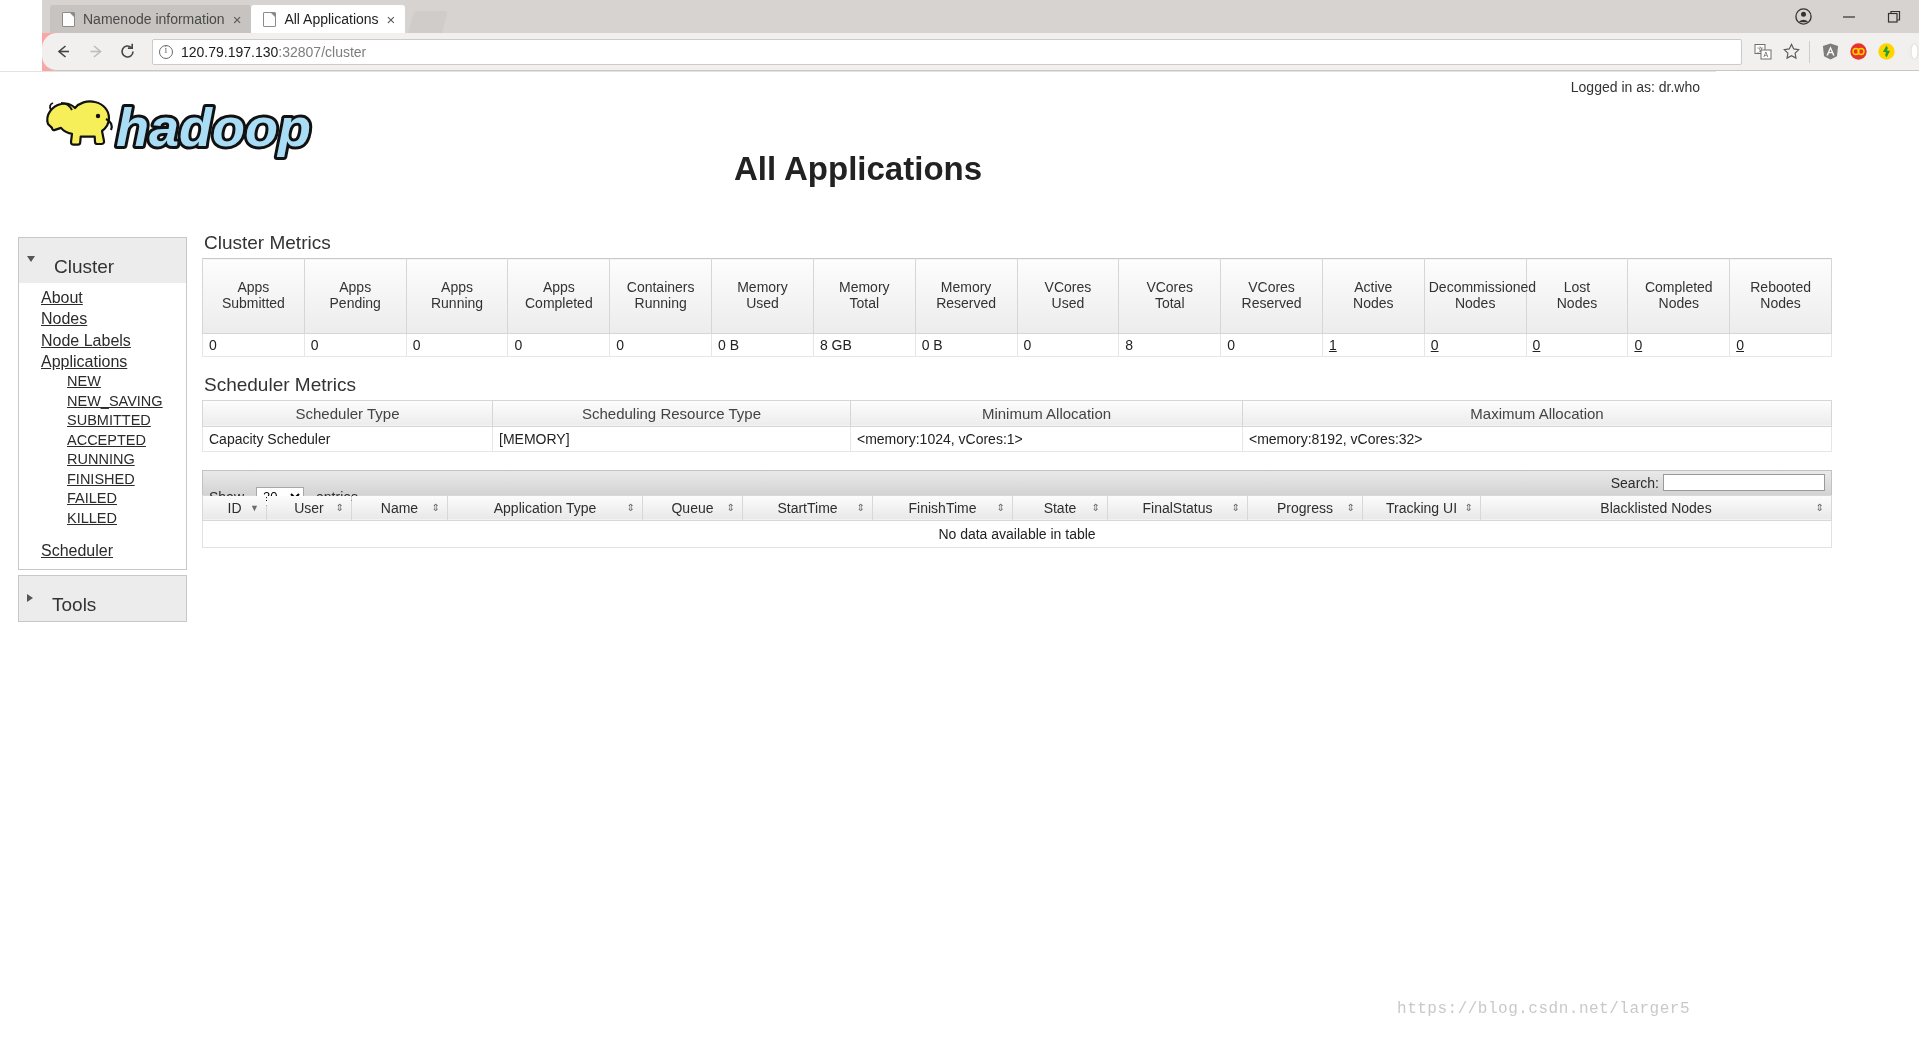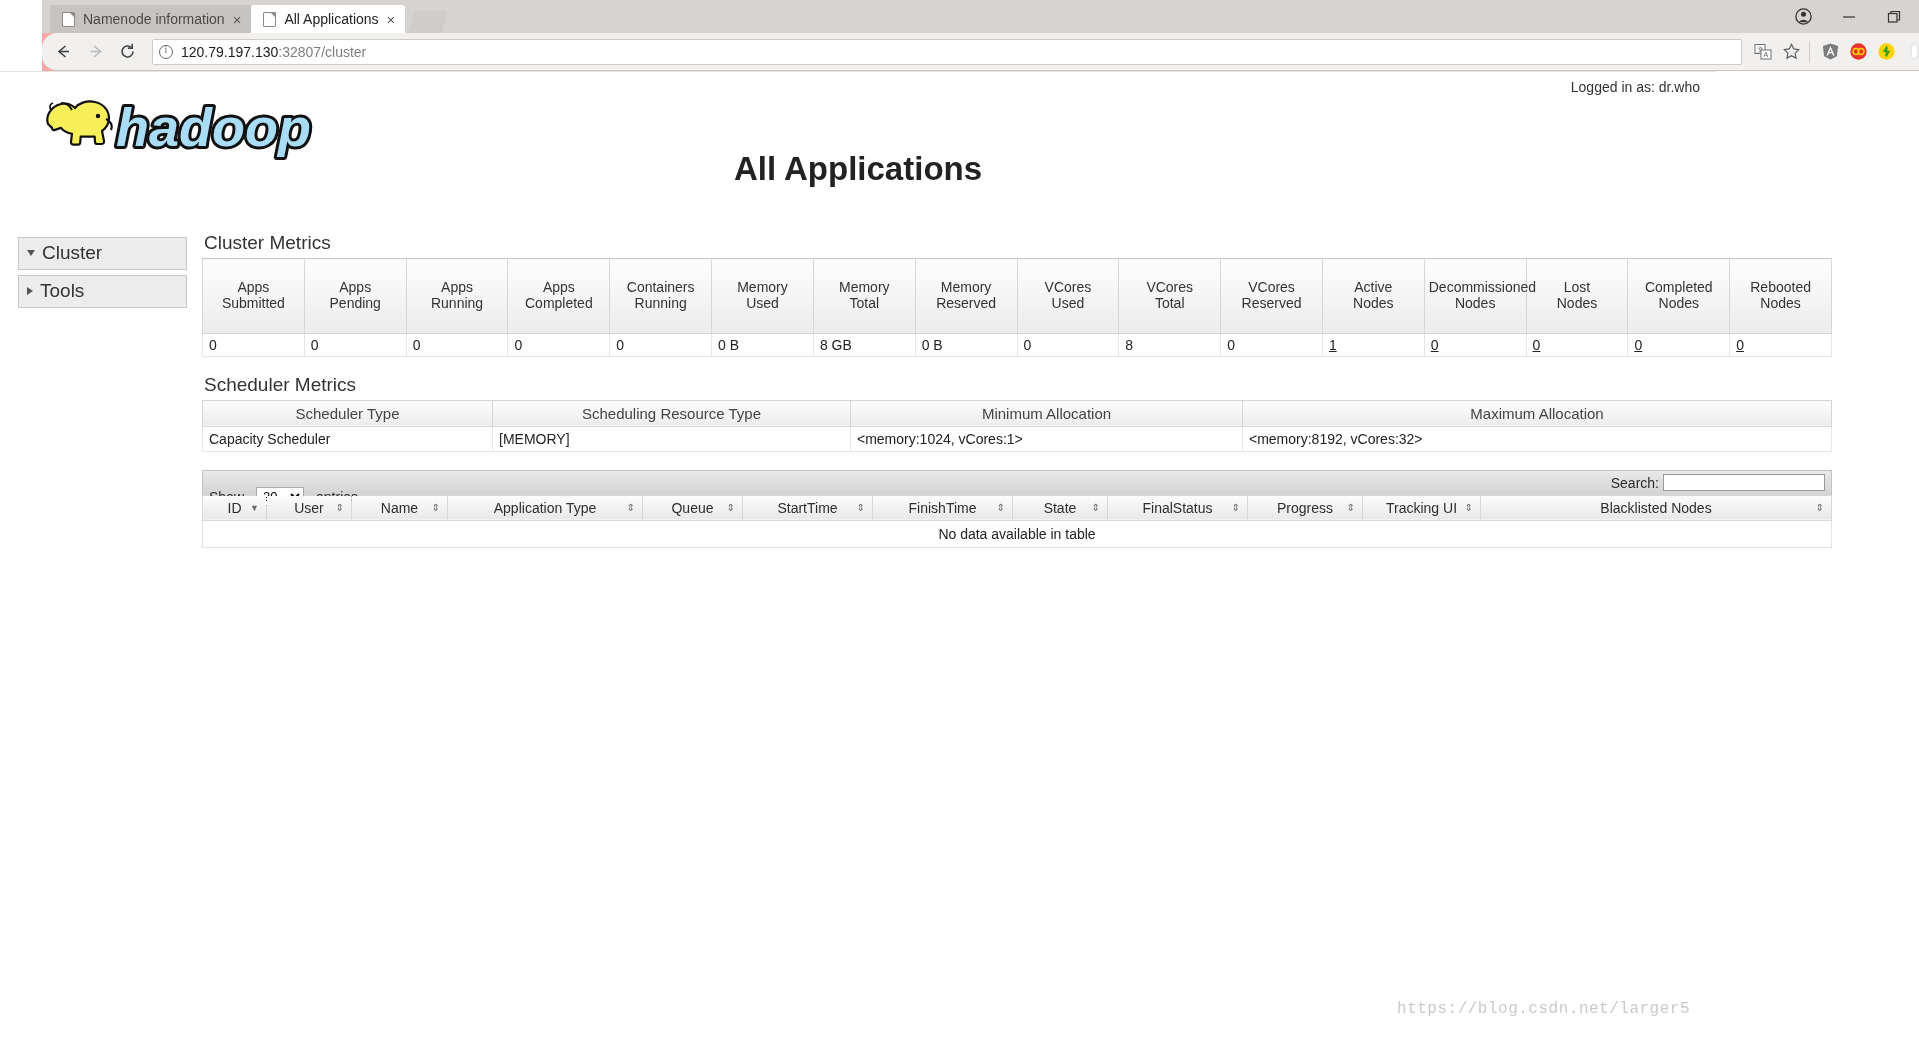--- a/index.html
+++ b/index.html
@@ -177,26 +177,25 @@
     left: 18px; top: 165px;
     width: 169px;
   }
   .panel {
     border: 1px solid #c8c8c8;
     background: #fff;
     margin-bottom: 5px;
   }
   .panel-head {
     background: #ececec;
-    padding: 4px 8px 5px 8px;
+    padding: 18px 8px 5px 8px;
     font-size: 19px;
     color: #333;
     display: flex;
-    align-items: center;
-    gap: 7px;
+    gap: 19px;
   }
   .panel-head .caret-down {
     width: 0; height: 0;
     border-left: 4.5px solid transparent;
     border-right: 4.5px solid transparent;
     border-top: 6px solid #555;
   }
   .panel-head .caret-right {
     width: 0; height: 0;
     border-top: 4.5px solid transparent;
@@ -532,20 +531,35 @@
     </svg>
   </div>
 
   <div id="apptitle">All Applications</div>
 
   <div id="sidebar">
     <div class="panel">
       <div class="panel-head">
         <span class="caret-down"></span>
         <span>Cluster</span>
+      </div>
+      <div class="panel-body">
+        <a class="nav-link" href="#">About</a>
+        <a class="nav-link" href="#">Nodes</a>
+        <a class="nav-link" href="#">Node Labels</a>
+        <a class="nav-link" href="#">Applications</a>
+        <a class="nav-link sub" href="#">NEW</a>
+        <a class="nav-link sub" href="#">NEW_SAVING</a>
+        <a class="nav-link sub" href="#">SUBMITTED</a>
+        <a class="nav-link sub" href="#">ACCEPTED</a>
+        <a class="nav-link sub" href="#">RUNNING</a>
+        <a class="nav-link sub" href="#">FINISHED</a>
+        <a class="nav-link sub" href="#">FAILED</a>
+        <a class="nav-link sub" href="#">KILLED</a>
+        <a class="nav-link spaced" href="#">Scheduler</a>
       </div>
     </div>
 
     <div class="panel" id="tools-panel">
       <div class="panel-head">
         <span class="caret-right"></span>
         <span>Tools</span>
       </div>
     </div>
   </div>

